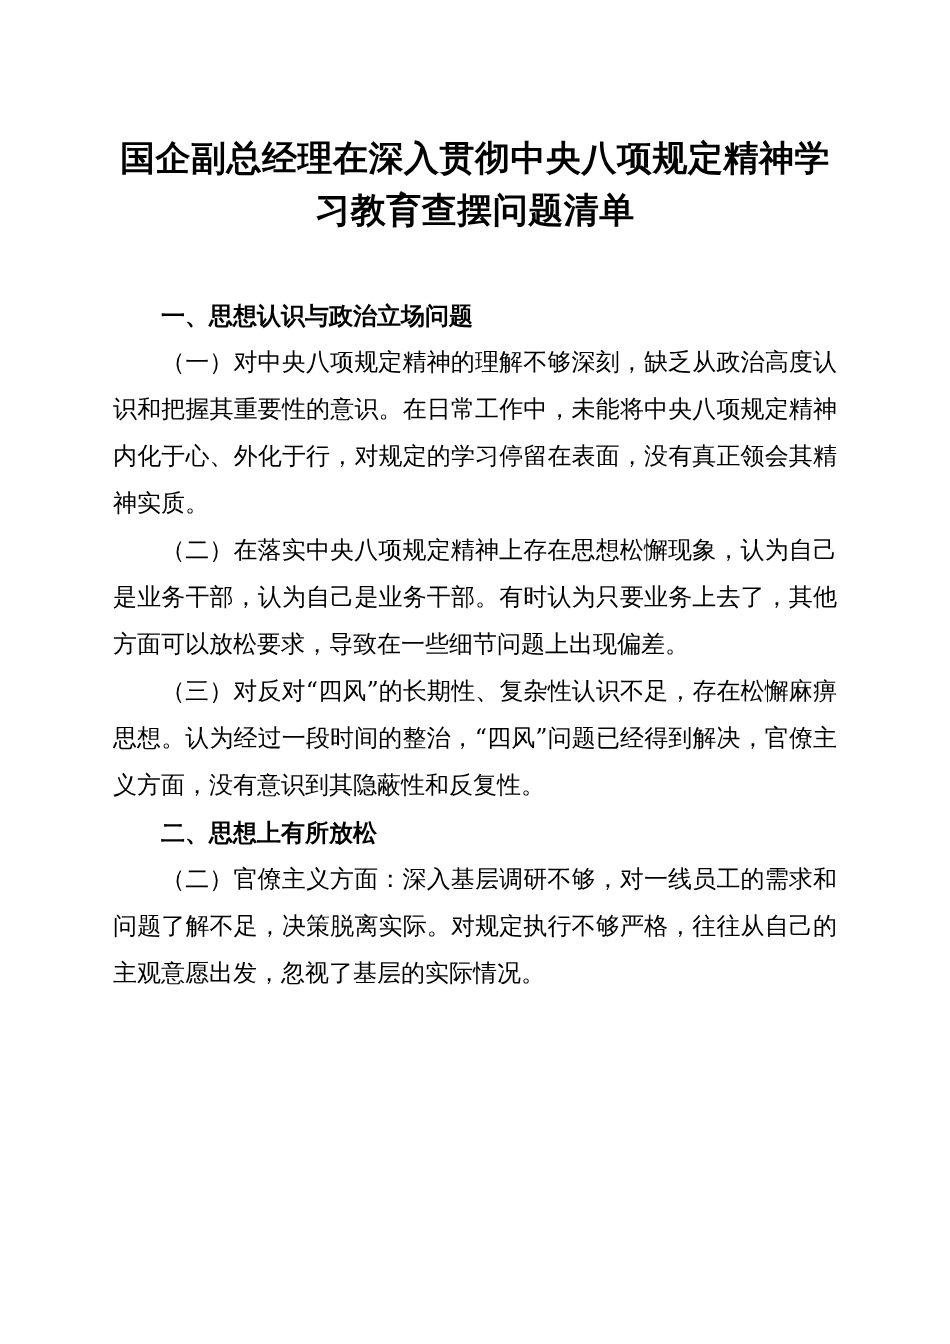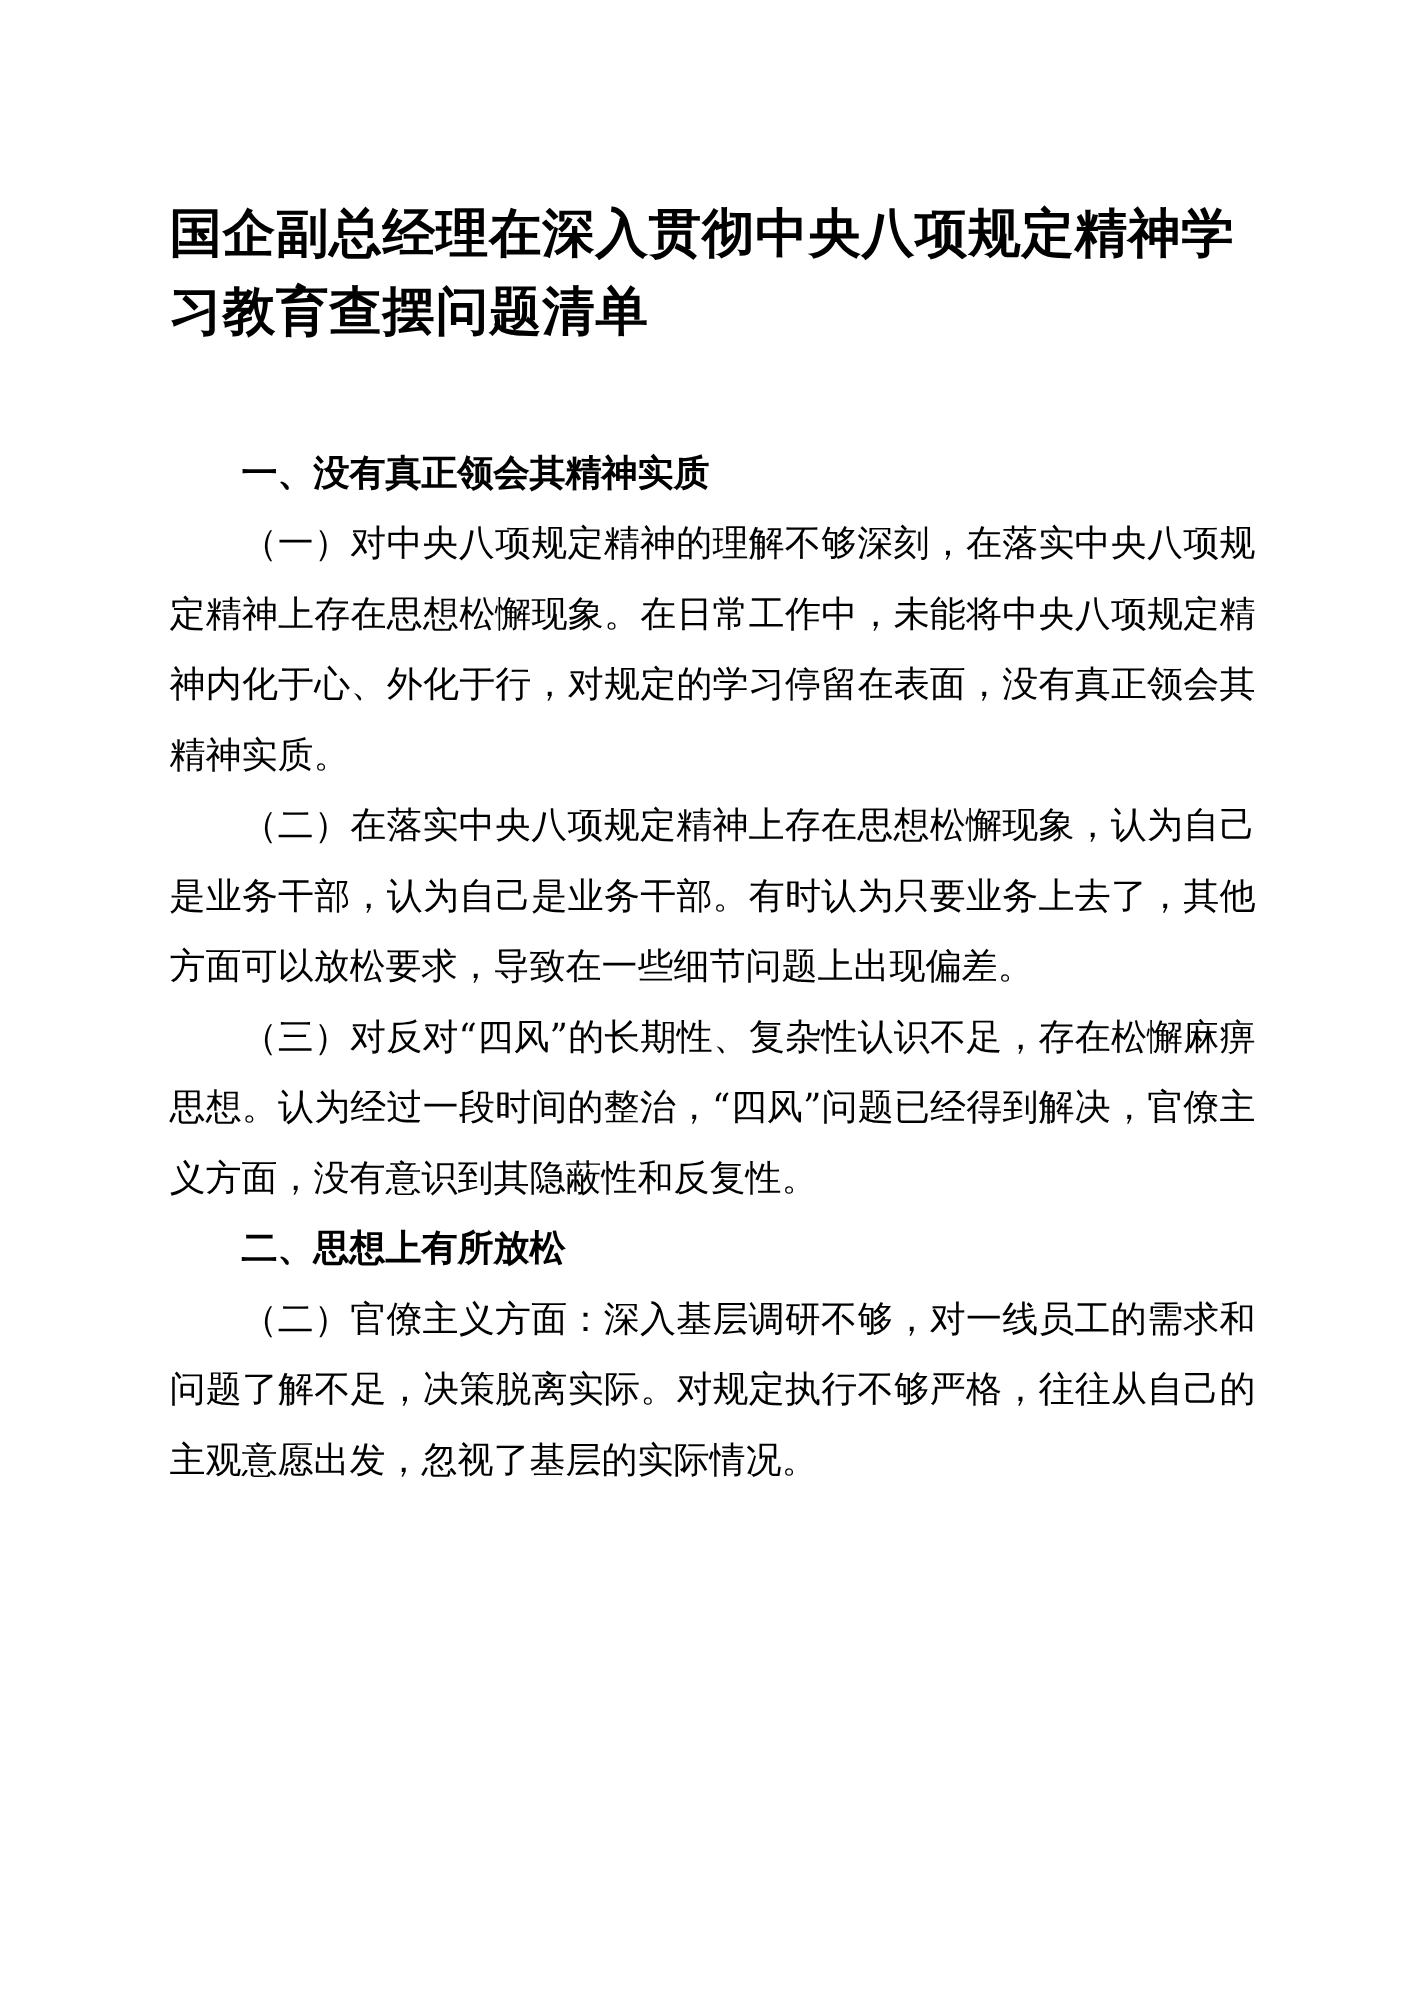--- a/index.html
+++ b/index.html
@@ -15,25 +15,25 @@
     color: #000000;
   }
   .doc-page {
     box-sizing: border-box;
     width: 950px;
     height: 1344px;
     padding: 132px 113px 40px 113px;
     background: #ffffff;
   }
   .doc-title {
-    font-family: Liberation Mono, monospace;
+    font-family: Liberation Sans, sans-serif;
     font-size: 35px;
     font-weight: bold;
     line-height: 52px;
-    text-align: left;
+    text-align: center;
     margin: 0 0 56px 0;
     letter-spacing: 0.5px;
   }
   .section-heading {
     font-family: "Liberation Sans", "DejaVu Sans", sans-serif;
     font-size: 24px;
     font-weight: bold;
     line-height: 47px;
     margin: 0;
     text-indent: 2em;
@@ -48,20 +48,20 @@
     text-align: justify;
     font-style: normal;
   }
 </style>
 </head>
 <body>
 
 <div class="doc-page">
   <h1 class="doc-title">国企副总经理在深入贯彻中央八项规定精神学习教育查摆问题清单</h1>
   <div id="sections">
-      <h2 class="section-heading">一、没有真正领会其精神实质</h2>
-      <p class="body-paragraph">（一）对中央八项规定精神的理解不够深刻，在落实中央八项规定精神上存在思想松懈现象。在日常工作中，未能将中央八项规定精神内化于心、外化于行，对规定的学习停留在表面，没有真正领会其精神实质。</p>
+      <h2 class="section-heading">一、思想认识与政治立场问题</h2>
+      <p class="body-paragraph">（一）对中央八项规定精神的理解不够深刻，缺乏从政治高度认识和把握其重要性的意识。在日常工作中，未能将中央八项规定精神内化于心、外化于行，对规定的学习停留在表面，没有真正领会其精神实质。</p>
       <p class="body-paragraph">（二）在落实中央八项规定精神上存在思想松懈现象，认为自己是业务干部，认为自己是业务干部。有时认为只要业务上去了，其他方面可以放松要求，导致在一些细节问题上出现偏差。</p>
       <p class="body-paragraph">（三）对反对“四风”的长期性、复杂性认识不足，存在松懈麻痹思想。认为经过一段时间的整治，“四风”问题已经得到解决，官僚主义方面，没有意识到其隐蔽性和反复性。</p>
       <h2 class="section-heading">二、思想上有所放松</h2>
       <p class="body-paragraph">（二）官僚主义方面：深入基层调研不够，对一线员工的需求和问题了解不足，决策脱离实际。对规定执行不够严格，往往从自己的主观意愿出发，忽视了基层的实际情况。</p>
     </div>
 </div>
 
 </body></html>

